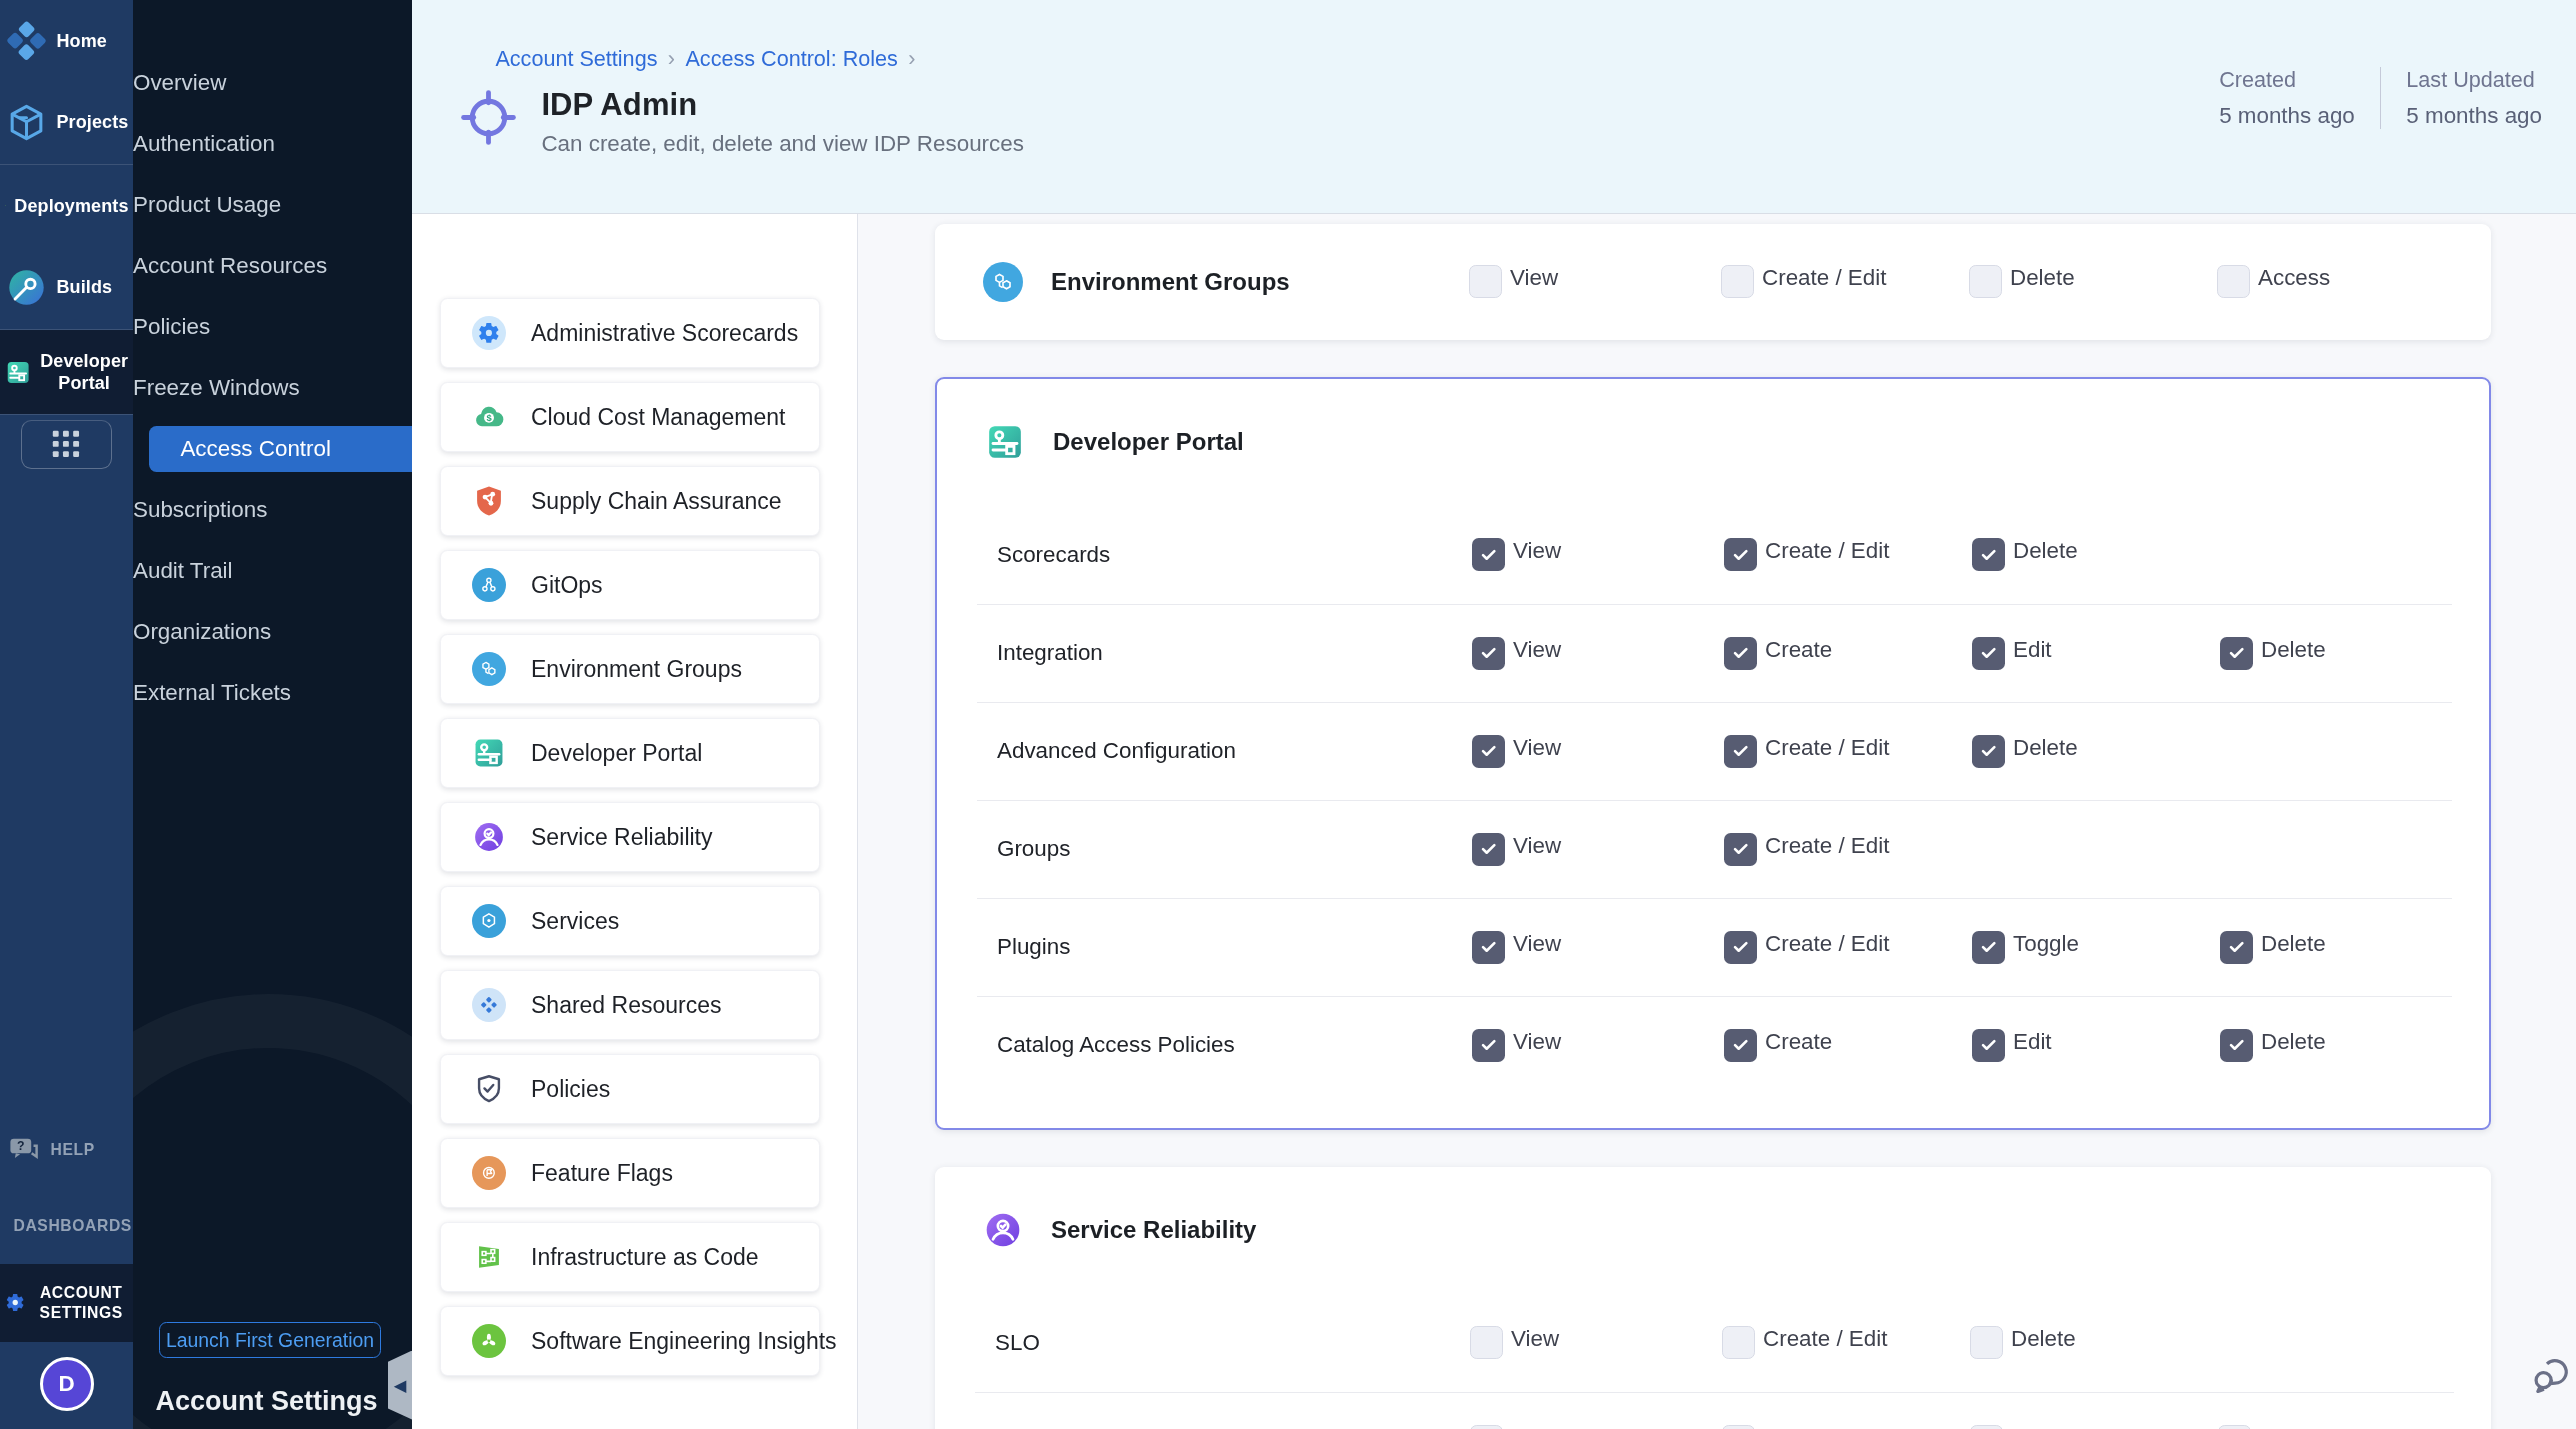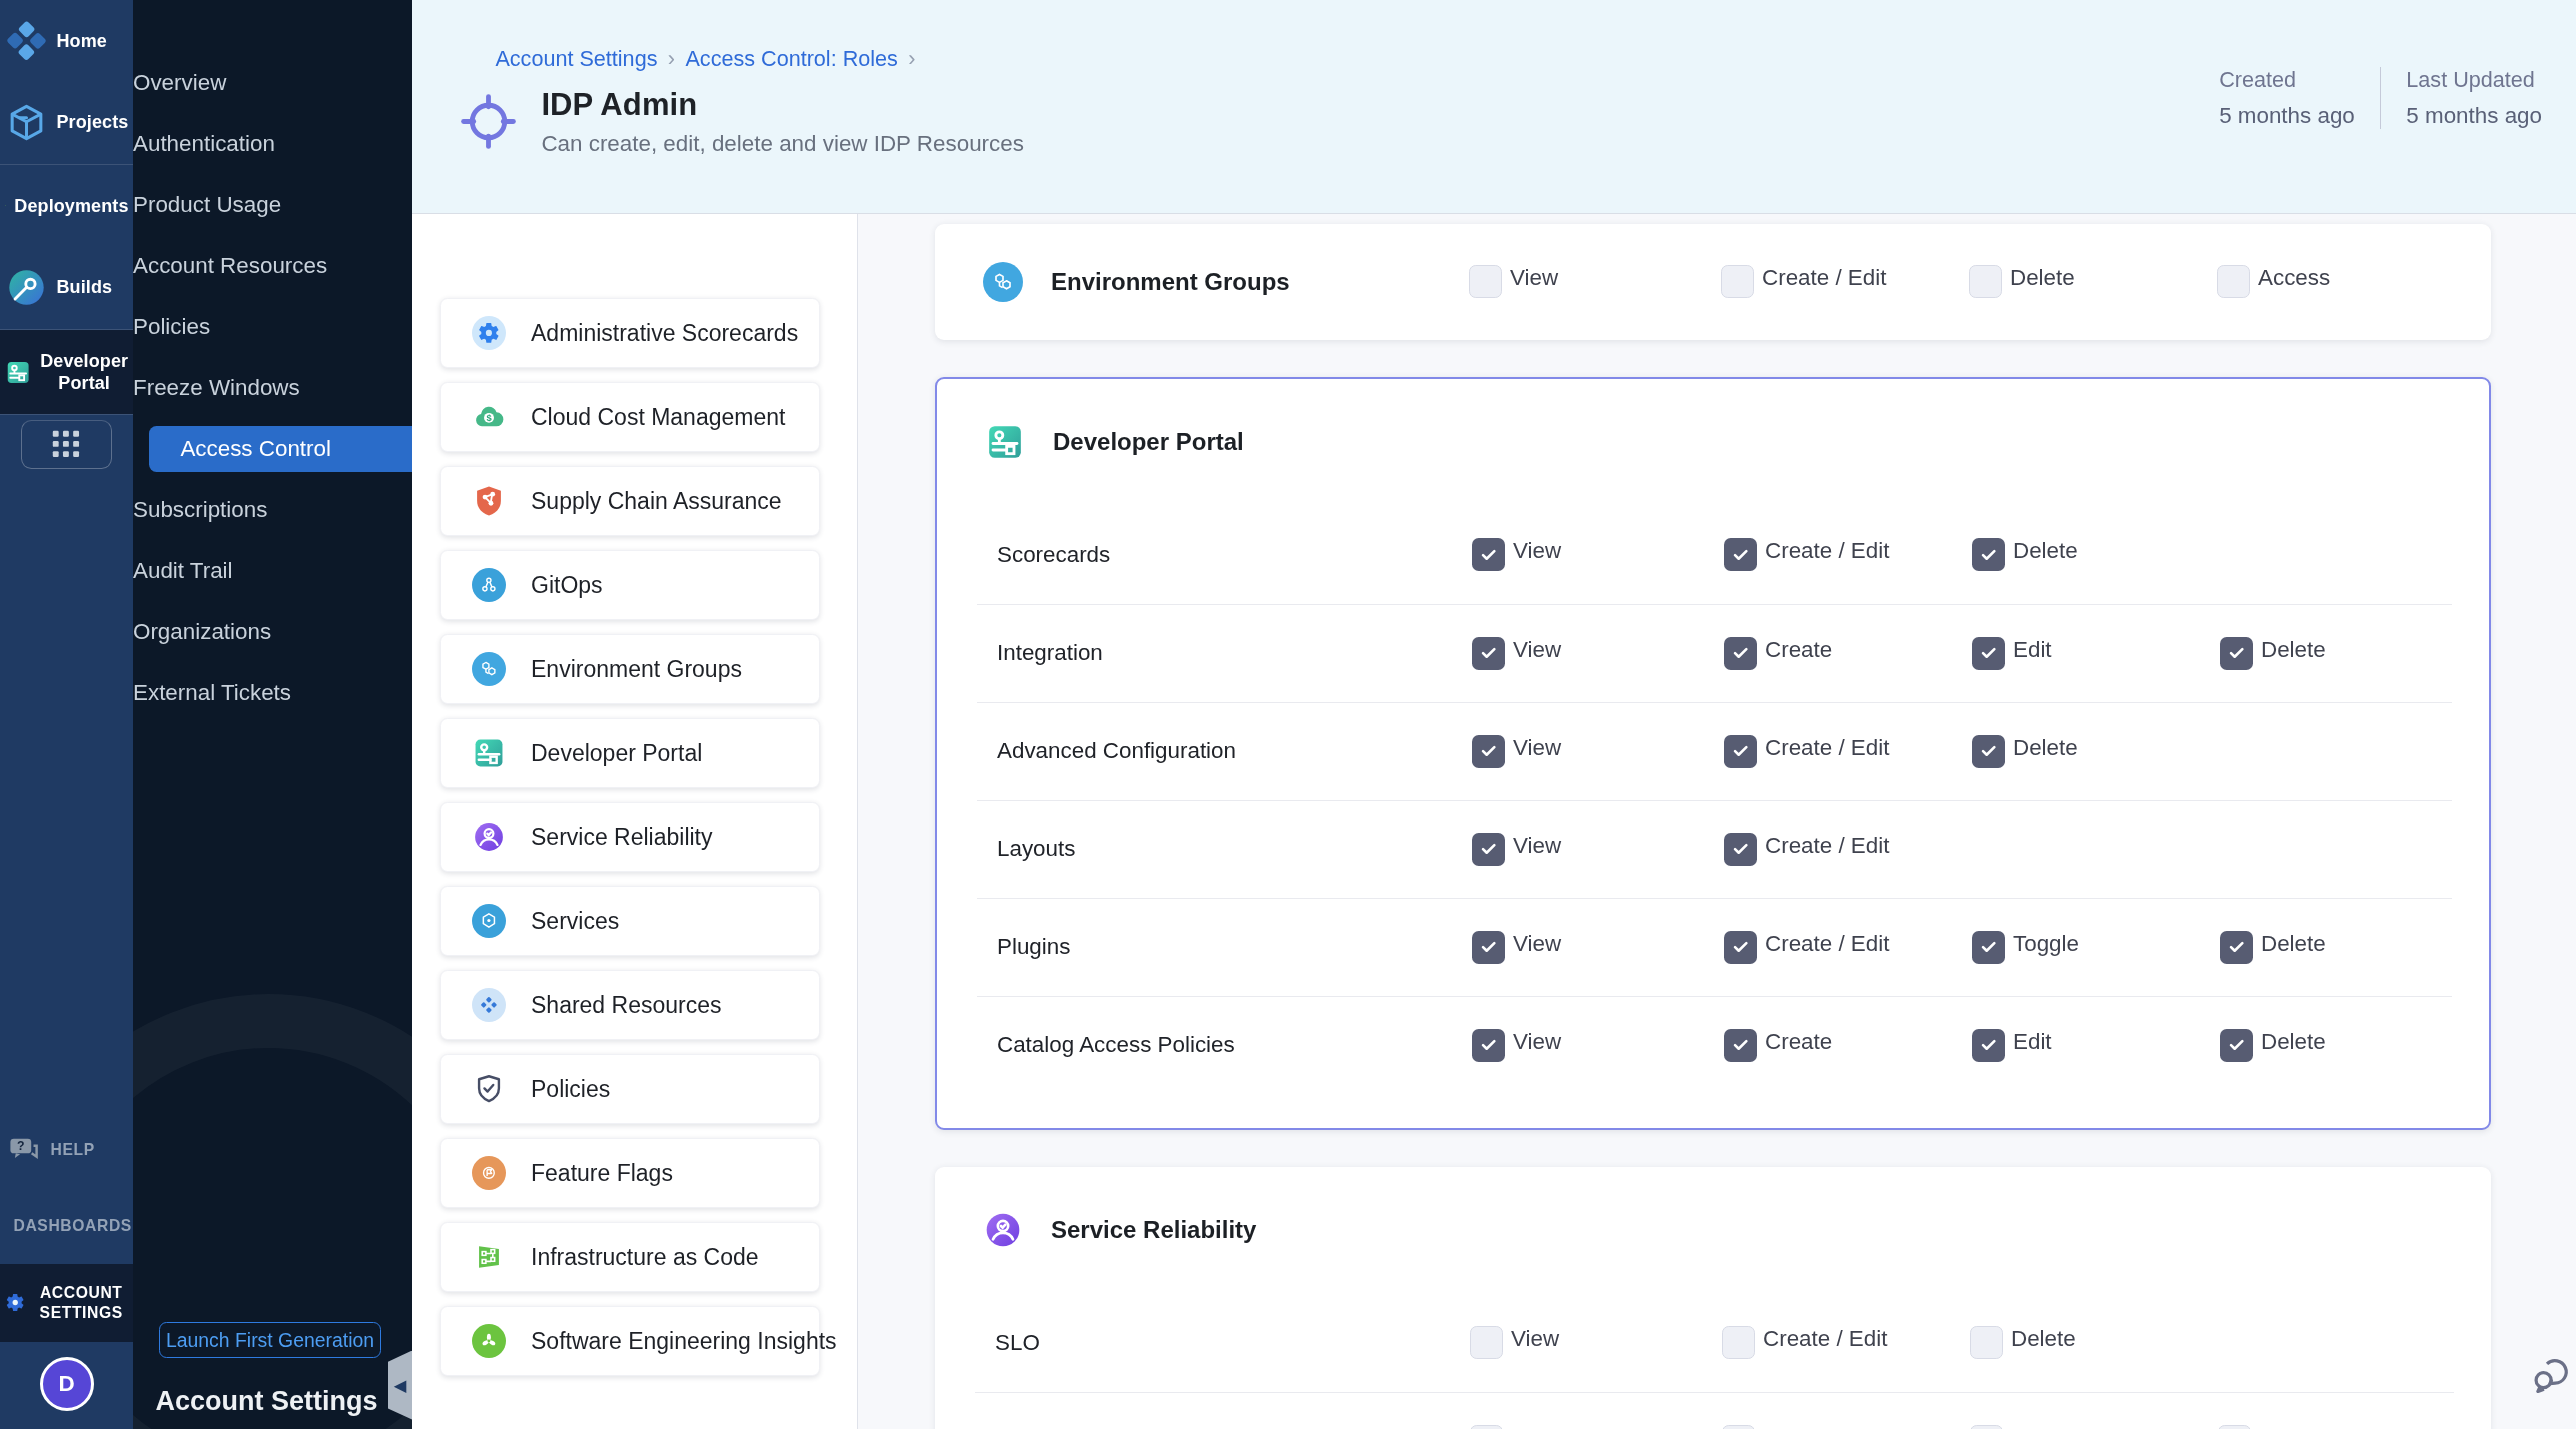--- a/index.html
+++ b/index.html
@@ -33,21 +33,21 @@
   .collapse-tab { position:absolute; right:0; bottom:10.4px; width:24px; height:69px; background:#aeb8c4; clip-path:polygon(100% 0,100% 100%,0 84%,0 16%); display:flex; align-items:center; justify-content:center; cursor:pointer; }
   .collapse-arrow { color:#1f3a63; font-size:16.4px; }
 
   
   .main { flex:1; display:flex; flex-direction:column; min-width:0; }
   .header { height:214px; background:#ebf6fb; border-bottom:1.5px solid #d9dee6; padding-left:46px; position:relative; flex:none; }
   .breadcrumb { padding-top:45px; display:flex; align-items:center; gap:10.4px; }
   .bc-gear { width:27px; height:27px; display:flex; }
   .breadcrumb a { color:#2f6bd8; font-size:21.6px; text-decoration:none; cursor:pointer; }
   .bc-sep { color:#96a0b1; font-size:21.6px; }
-  .title-row { margin-top:15px; display:flex; align-items:center; gap:22.4px; }
+  .title-row { margin-top:15px; display:flex; gap:22.4px; }
   .role-icon { width:61px; height:61px; display:flex; }
   .title-row h1 { font-size:31px; font-weight:600; color:#1e2227; letter-spacing:0.1px; }
   .subtitle { margin-top:7.5px; font-size:22.4px; color:#68707e; }
   .meta { position:absolute; top:67px; right:34px; display:flex; align-items:stretch; }
   .meta-col { display:flex; flex-direction:column; gap:10.4px; }
   .meta-label { font-size:21.6px; color:#6f7590; }
   .meta-value { font-size:22.4px; color:#596077; }
   .meta-sep { width:1.5px; background:#c5cad9; margin:0 25px; }
 
   .content { flex:1; display:flex; min-height:0; }
@@ -664,21 +664,21 @@
                 <div class="perm-cell" style="grid-column: 4;">
                   <span class="cb checked">
                     <svg viewBox="0 0 24 24">
                       <path d="M5 12.5l4.5 4.5L19 7.5" stroke="#fff" stroke-width="3.2" fill="none" stroke-linecap="round" stroke-linejoin="round"></path>
                     </svg>
                   </span>
                   <span class="perm-label">Delete</span>
                 </div>
               </div>
               <div class="perm-row">
-                <div class="row-label">Layouts</div>
+                <div class="row-label">Groups</div>
                 <div class="perm-cell" style="grid-column: 2;">
                   <span class="cb checked">
                     <svg viewBox="0 0 24 24">
                       <path d="M5 12.5l4.5 4.5L19 7.5" stroke="#fff" stroke-width="3.2" fill="none" stroke-linecap="round" stroke-linejoin="round"></path>
                     </svg>
                   </span>
                   <span class="perm-label">View</span>
                 </div>
                 <div class="perm-cell" style="grid-column: 3;">
                   <span class="cb checked">

